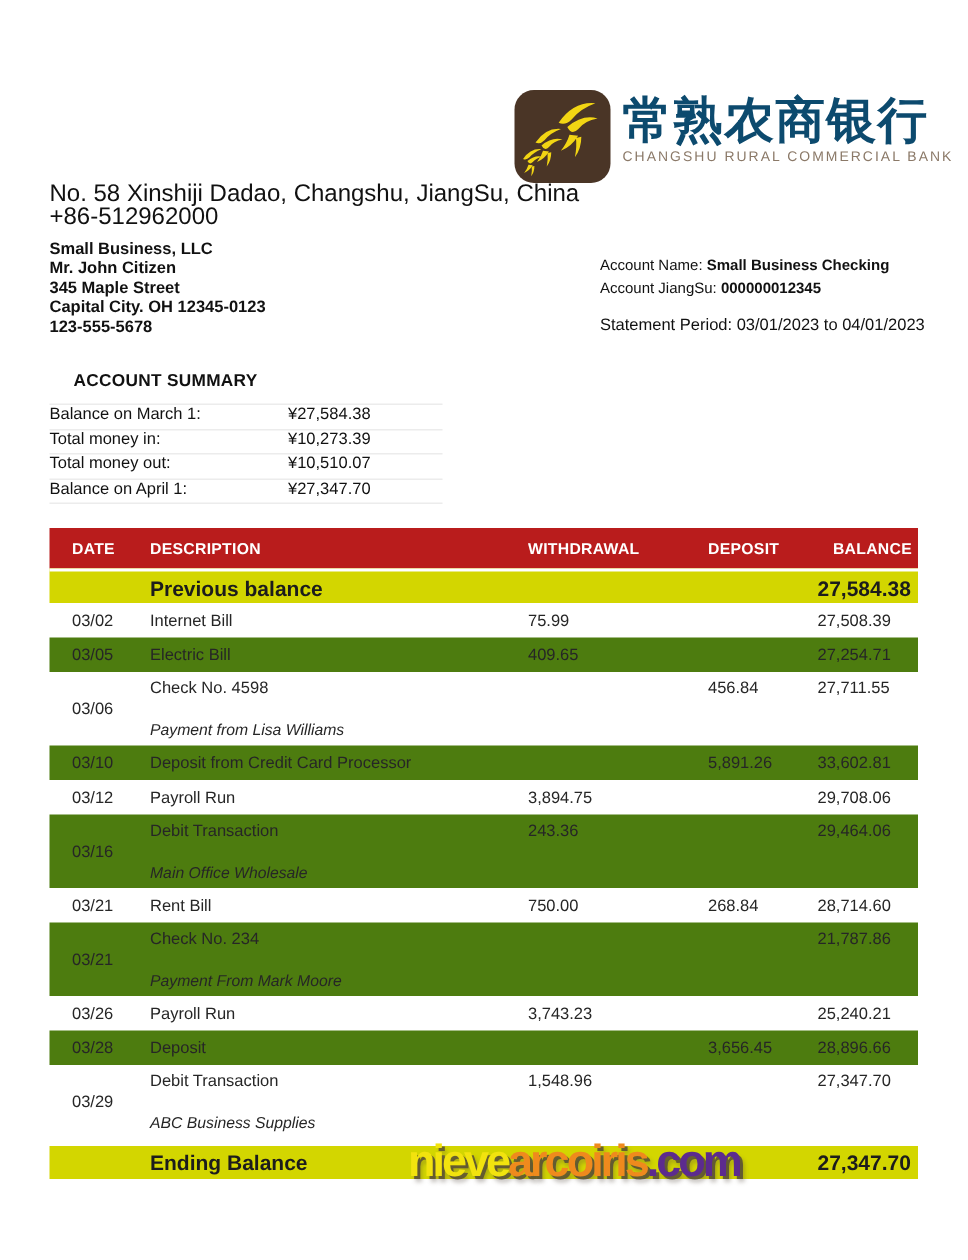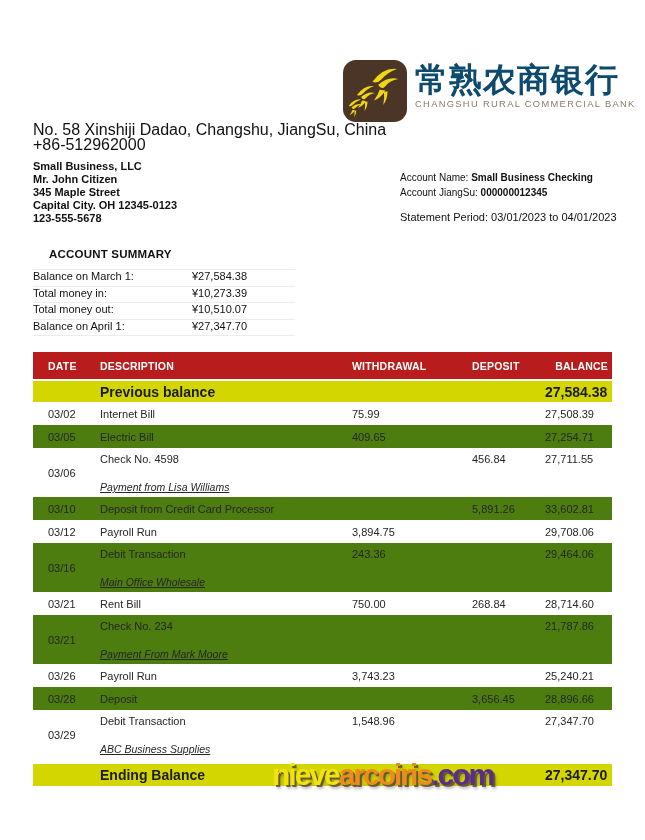--- a/index.html
+++ b/index.html
@@ -30,21 +30,21 @@
   .t-header{height:27px;background:#b91c1c;color:#ffffff;font-weight:bold;font-size:10.5px;align-items:center;letter-spacing:.2px;}
   .h-date{padding-left:15px;}
   .h-bal{text-align:right;padding-right:4px;}
   .row{min-height:23px;align-items:center;font-size:11px;color:#262626;}
   .row.alt{background:#4d7c0f;}
   .row.tall{min-height:40px;}
   .row.tall .c-desc{padding:5px 0 4px;}
   .row.tall .c-num,.row.tall .c-bal{align-self:start;padding-top:5px;}
   .c-date{padding-left:15px;}
   .c-bal{text-align:left;padding-right:4px;}
-  .d-note{font-style:italic;margin-top:16px;font-size:10.5px;text-decoration:underline;}
+  .d-note{font-style:italic;margin-top:16px;font-size:10.5px;}
   .row-hl{height:21px;background:#d3d600;font-weight:bold;align-items:center;font-size:14px;color:#1c1c1c;border-top:2px solid #ffffff;}
   .row-hl.ending{height:22px;margin-top:5px;border-top:0;}
   
   .watermark{
     position:absolute;left:272px;top:758px;font-size:30px;font-weight:bold;letter-spacing:-2px;
     white-space:nowrap;text-shadow:2px 2px 0 rgba(80,70,58,.8), 3px 4px 3px rgba(80,70,58,.35);
   }
   .wm-1{color:#f2e30e;}
   .wm-2{color:#ef8a1d;}
   .wm-3{color:#5c2b8e;}

